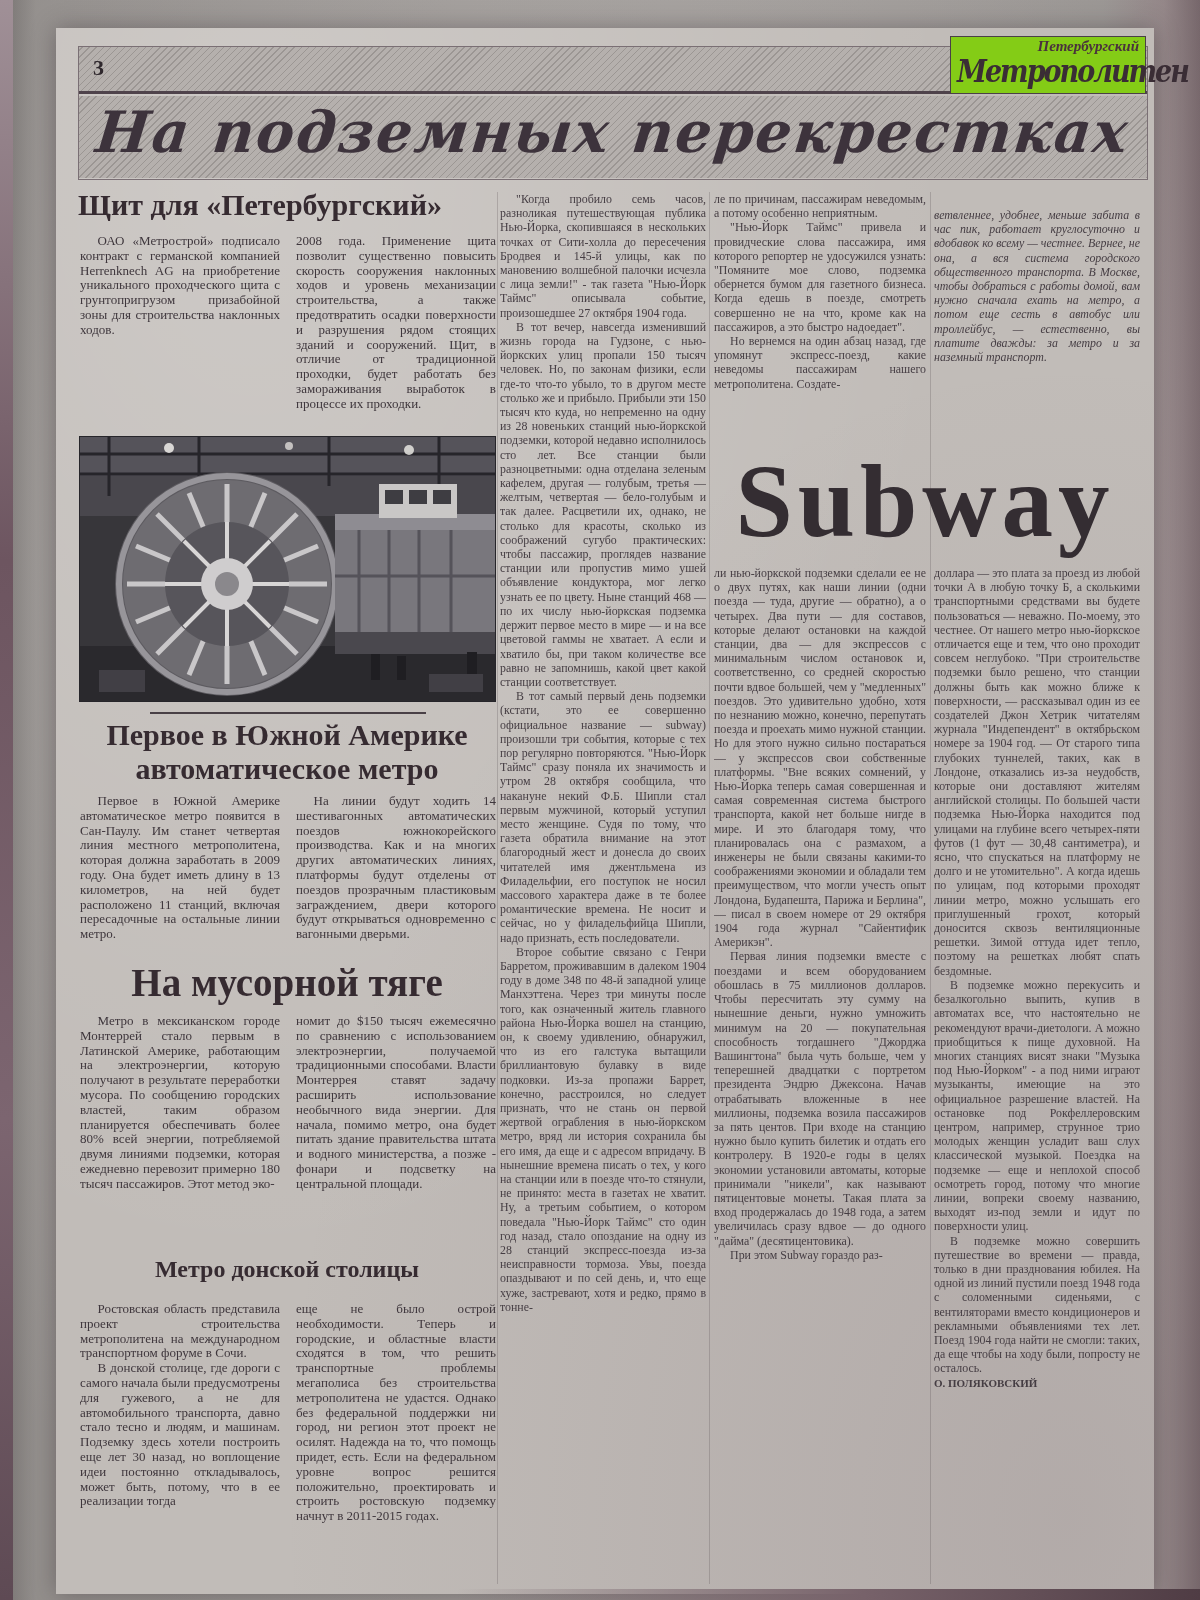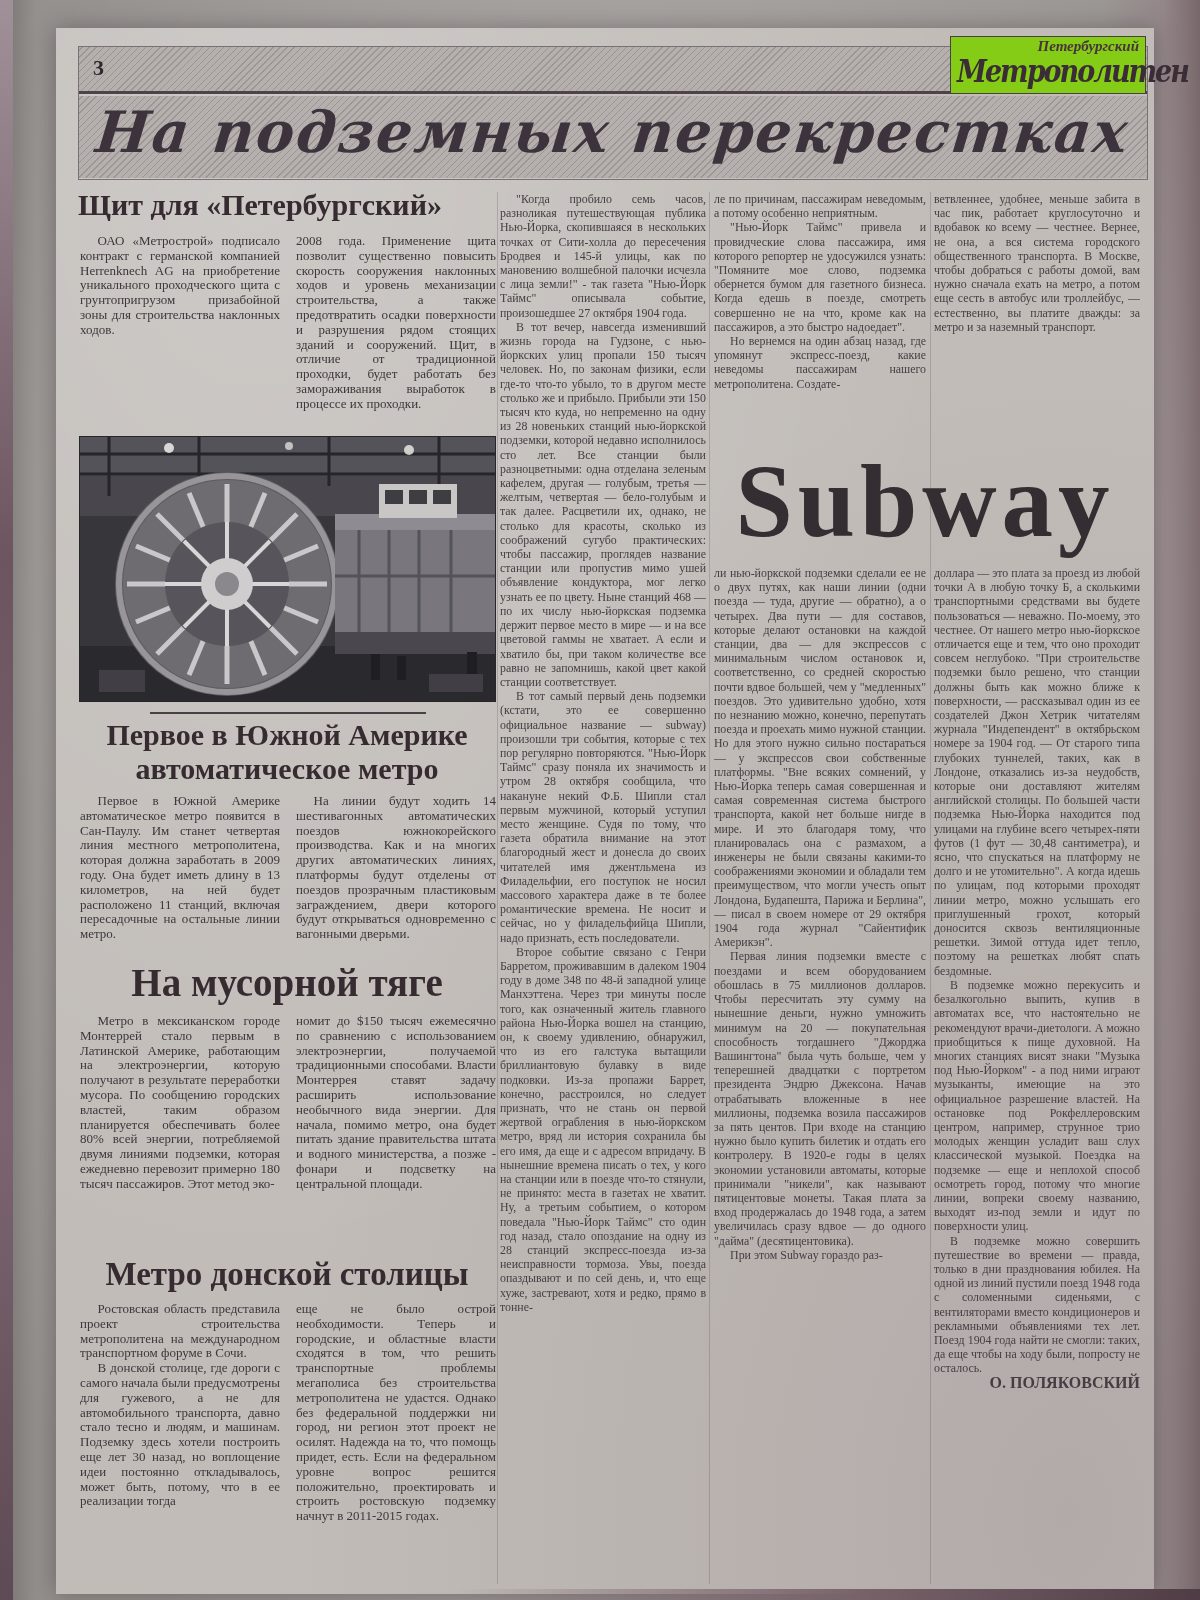--- a/index.html
+++ b/index.html
@@ -35,33 +35,33 @@
   .logo{position:absolute;left:950px;top:36px;width:196px;height:58px;z-index:3;
     background:#84cc16;border:1px solid #4a4046;box-sizing:border-box;padding:2px 6px;text-align:right;}
   .logo-top{font-style:italic;font-weight:bold;font-size:15px;color:#4a333c;line-height:15px;}
   .logo-bottom{font-family:"DejaVu Serif",serif;font-weight:bold;font-style:italic;
     font-size:27px;color:#3a2d35;line-height:30px;letter-spacing:-2px;transform:scaleY(1.15);transform-origin:top;}
   h1,h2{margin:0;font-family:"Liberation Serif",serif;color:#362b31;}
   .h-shield{position:absolute;left:78px;top:188px;width:418px;font-size:30px;letter-spacing:0;white-space:nowrap;}
   .h-center{text-align:center;}
   .h-sao{position:absolute;left:78px;top:718px;width:418px;font-size:30px;line-height:34px;}
   .h-garbage{position:absolute;left:78px;top:960px;width:418px;font-size:39px;}
-  .h-rostov{position:absolute;left:78px;top:1256px;width:418px;font-size:33px;white-space:nowrap;}
+  .h-rostov{position:absolute;left:78px;top:1256px;width:418px;font-size:24px;white-space:nowrap;}
   .col{position:absolute;overflow:hidden;text-align:justify;color:#3e363c;}
   .acol{font-size:13px;line-height:14.8px;}
   .fcol{font-size:11.9px;line-height:14.2px;color:#453d43;}
   .col p{margin:0;padding:0;text-indent:0;}
   .col p.ind{text-indent:1.35em;}
   .photo{position:absolute;left:79px;top:436px;width:417px;height:266px;background:#3a393d;}
   .rule{position:absolute;background:#494046;}
   .vrule{position:absolute;width:1px;background:rgba(70,58,64,0.22);}
   .subway{position:absolute;left:706px;top:446px;width:438px;height:114px;overflow:hidden;
     font-family:"Liberation Serif",serif;font-weight:bold;font-size:103px;line-height:110px;
     letter-spacing:5px;color:#342d32;text-align:center;}
-  .byline{text-align:right;font-weight:bold;font-size:16px;margin-top:10px;text-indent:0;}
+  .byline{text-align:left;font-weight:bold;font-size:11px;margin-top:10px;text-indent:0;}
 </style>
 </head>
 <body>
 
 <div class="sheet"></div>
 
 <div class="headbox">
   <div class="strip hatch">
     <div class="pagenum">3</div>
   </div>
@@ -186,21 +186,21 @@
     <p class="ind">"Когда пробило семь часов, разноликая путешествующая публика Нью-Йорка, скопившаяся в нескольких точках от Сити-холла до пересечения Бродвея и 145-й улицы, как по мановению волшебной палочки исчезла с лица земли!" - так газета "Нью-Йорк Таймс" описывала событие, произошедшее 27 октября 1904 года.</p>
     <p class="ind">В тот вечер, навсегда изменивший жизнь города на Гудзоне, с нью-йоркских улиц пропали 150 тысяч человек. Но, по законам физики, если где-то что-то убыло, то в другом месте столько же и прибыло. Прибыли эти 150 тысяч кто куда, но непременно на одну из 28 новеньких станций нью-йоркской подземки, которой недавно исполнилось сто лет. Все станции были разноцветными: одна отделана зеленым кафелем, другая — голубым, третья — желтым, четвертая — бело-голубым и так далее. Расцветили их, однако, не столько для красоты, сколько из соображений сугубо практических: чтобы пассажир, проглядев название станции или пропустив мимо ушей объявление кондуктора, мог легко узнать ее по цвету. Ныне станций 468 — по их числу нью-йоркская подземка держит первое место в мире — и на все цветовой гаммы не хватает. А если и хватило бы, при таком количестве все равно не запомнишь, какой цвет какой станции соответствует.</p>
     <p class="ind">В тот самый первый день подземки (кстати, это ее совершенно официальное название — subway) произошли три события, которые с тех пор регулярно повторяются. "Нью-Йорк Таймс" сразу поняла их значимость и утром 28 октября сообщила, что накануне некий Ф.Б. Шипли стал первым мужчиной, который уступил место женщине. Судя по тому, что газета обратила внимание на этот благородный жест и донесла до своих читателей имя джентльмена из Филадельфии, его поступок не носил массового характера даже в те более романтические времена. Не носит и сейчас, но у филадельфийца Шипли, надо признать, есть последователи.</p>
     <p class="ind">Второе событие связано с Генри Барретом, проживавшим в далеком 1904 году в доме 348 по 48-й западной улице Манхэттена. Через три минуты после того, как означенный житель главного района Нью-Йорка вошел на станцию, он, к своему удивлению, обнаружил, что из его галстука вытащили бриллиантовую булавку в виде подковки. Из-за пропажи Баррет, конечно, расстроился, но следует признать, что не стань он первой жертвой ограбления в нью-йоркском метро, вряд ли история сохранила бы его имя, да еще и с адресом впридачу. В нынешние времена писать о тех, у кого на станции или в поезде что-то стянули, не принято: места в газетах не хватит. Ну, а третьим событием, о котором поведала "Нью-Йорк Таймс" сто один год назад, стало опоздание на одну из 28 станций экспресс-поезда из-за неисправности тормоза. Увы, поезда опаздывают и по сей день, и, что еще хуже, застревают, хотя и редко, прямо в тонне-</p>
   </div>
 <div class="col fcol" style="left:714px;top:192px;width:212px;height:254px;">
     <p>ле по причинам, пассажирам неведомым, а потому особенно неприятным.</p>
     <p class="ind">"Нью-Йорк Таймс" привела и провидческие слова пассажира, имя которого репортер не удосужился узнать: "Помяните мое слово, подземка обернется бумом для газетного бизнеса. Когда едешь в поезде, смотреть совершенно не на что, кроме как на пассажиров, а это быстро надоедает".</p>
     <p class="ind">Но вернемся на один абзац назад, где упомянут экспресс-поезд, какие неведомы пассажирам нашего метрополитена. Создате-</p>
   </div>
-<div class="col fcol" style="left:934px;top:192px;width:206px;height:254px;">
+<div class="col fcol" style="left:934px;top:208px;width:206px;height:254px;font-style:italic;">
     <p>ветвленнее, удобнее, меньше забита в час пик, работает круглосуточно и вдобавок ко всему — честнее. Вернее, не она, а вся система городского общественного транспорта. В Москве, чтобы добраться с работы домой, вам нужно сначала ехать на метро, а потом еще сесть в автобус или троллейбус, — естественно, вы платите дважды: за метро и за наземный транспорт.</p>
   </div>
 
 <div class="subway">Subway</div>
 
 <div class="col fcol" style="left:714px;top:566px;width:212px;height:1022px;">
     <p>ли нью-йоркской подземки сделали ее не о двух путях, как наши линии (одни поезда — туда, другие — обратно), а о четырех. Два пути — для составов, которые делают остановки на каждой станции, два — для экспрессов с минимальным числом остановок и, соответственно, со средней скоростью почти вдвое большей, чем у "медленных" поездов. Это удивительно удобно, хотя по незнанию можно, конечно, перепутать поезда и проехать мимо нужной станции. Но для этого нужно сильно постараться — у экспрессов свои собственные платформы. "Вне всяких сомнений, у Нью-Йорка теперь самая совершенная и самая современная система быстрого транспорта, какой нет больше нигде в мире. И это благодаря тому, что планировалась она с размахом, а инженеры не были связаны какими-то соображениями экономии и обладали тем преимуществом, что могли учесть опыт Лондона, Будапешта, Парижа и Берлина", — писал в своем номере от 29 октября 1904 года журнал "Сайентифик Америкэн".</p>
     <p class="ind">Первая линия подземки вместе с поездами и всем оборудованием обошлась в 75 миллионов долларов. Чтобы пересчитать эту сумму на нынешние деньги, нужно умножить минимум на 20 — покупательная способность тогдашнего "Джорджа Вашингтона" была чуть больше, чем у теперешней двадцатки с портретом президента Эндрю Джексона. Начав отрабатывать вложенные в нее миллионы, подземка возила пассажиров за пять центов. При входе на станцию нужно было купить билетик и отдать его контролеру. В 1920-е годы в целях экономии установили автоматы, которые принимали "никели", как называют пятицентовые монеты. Такая плата за вход продержалась до 1948 года, а затем увеличилась сразу вдвое — до одного "дайма" (десятицентовика).</p>
     <p class="ind">При этом Subway гораздо раз-</p>
   </div>

